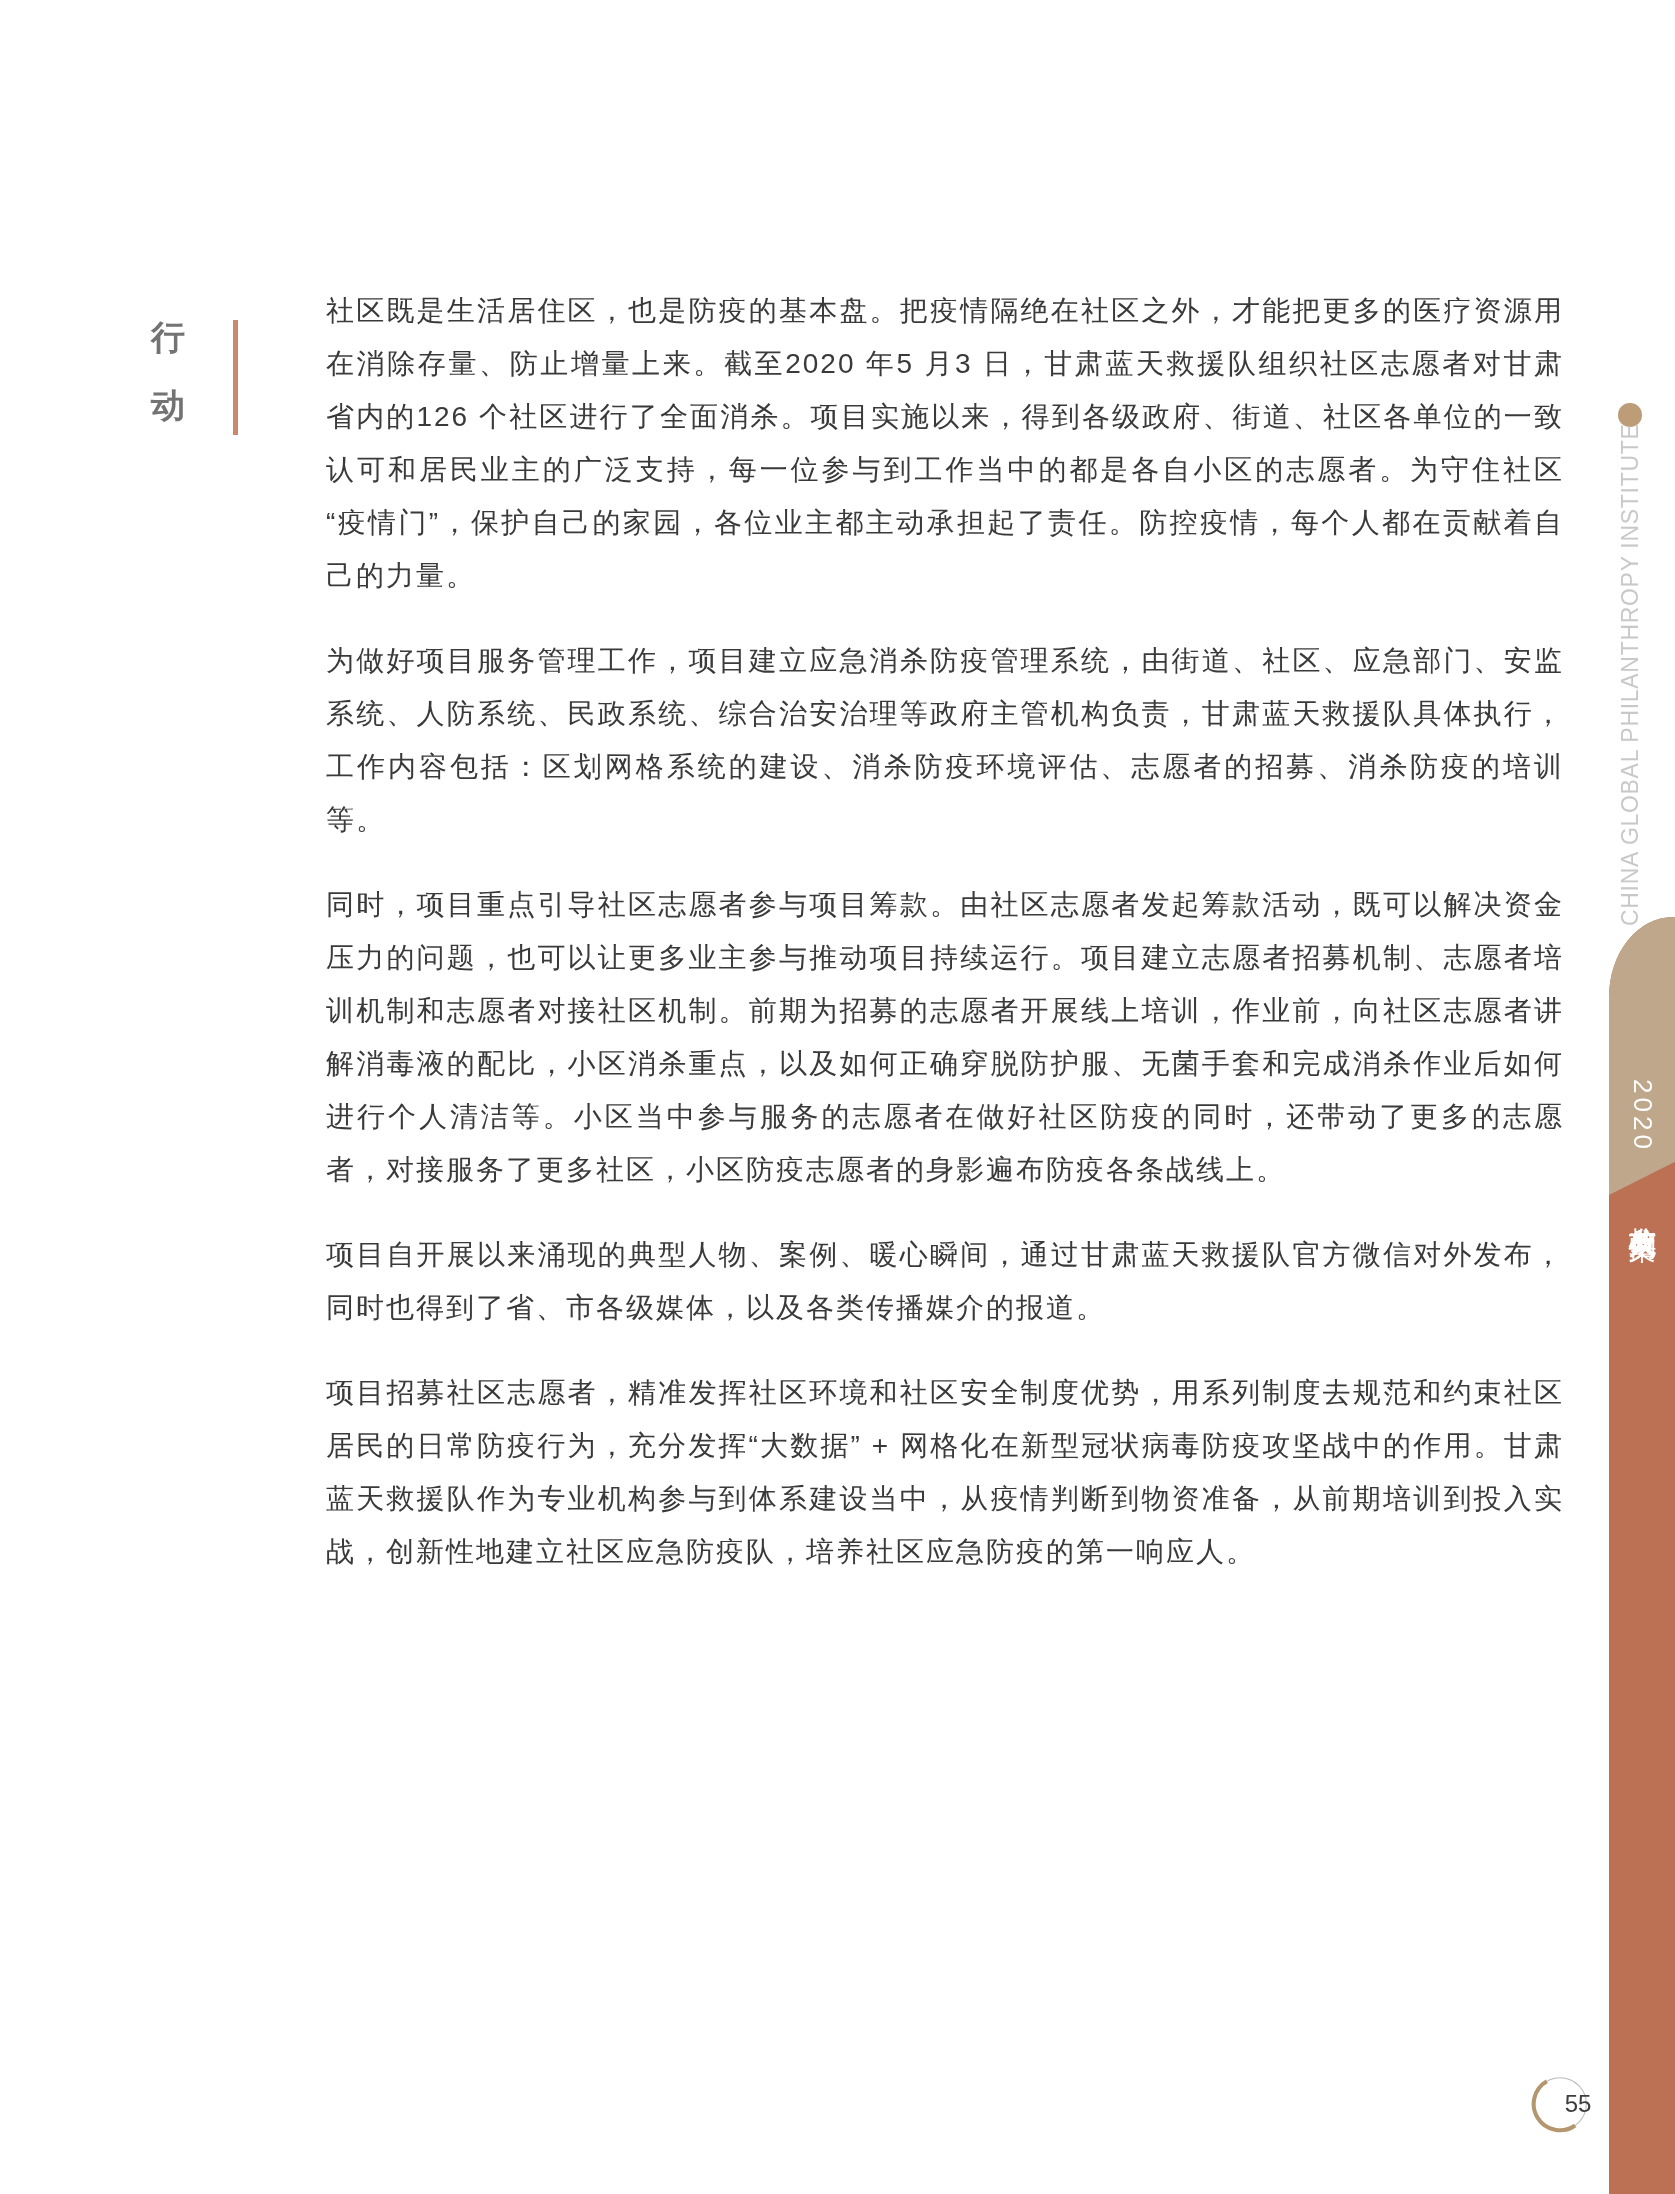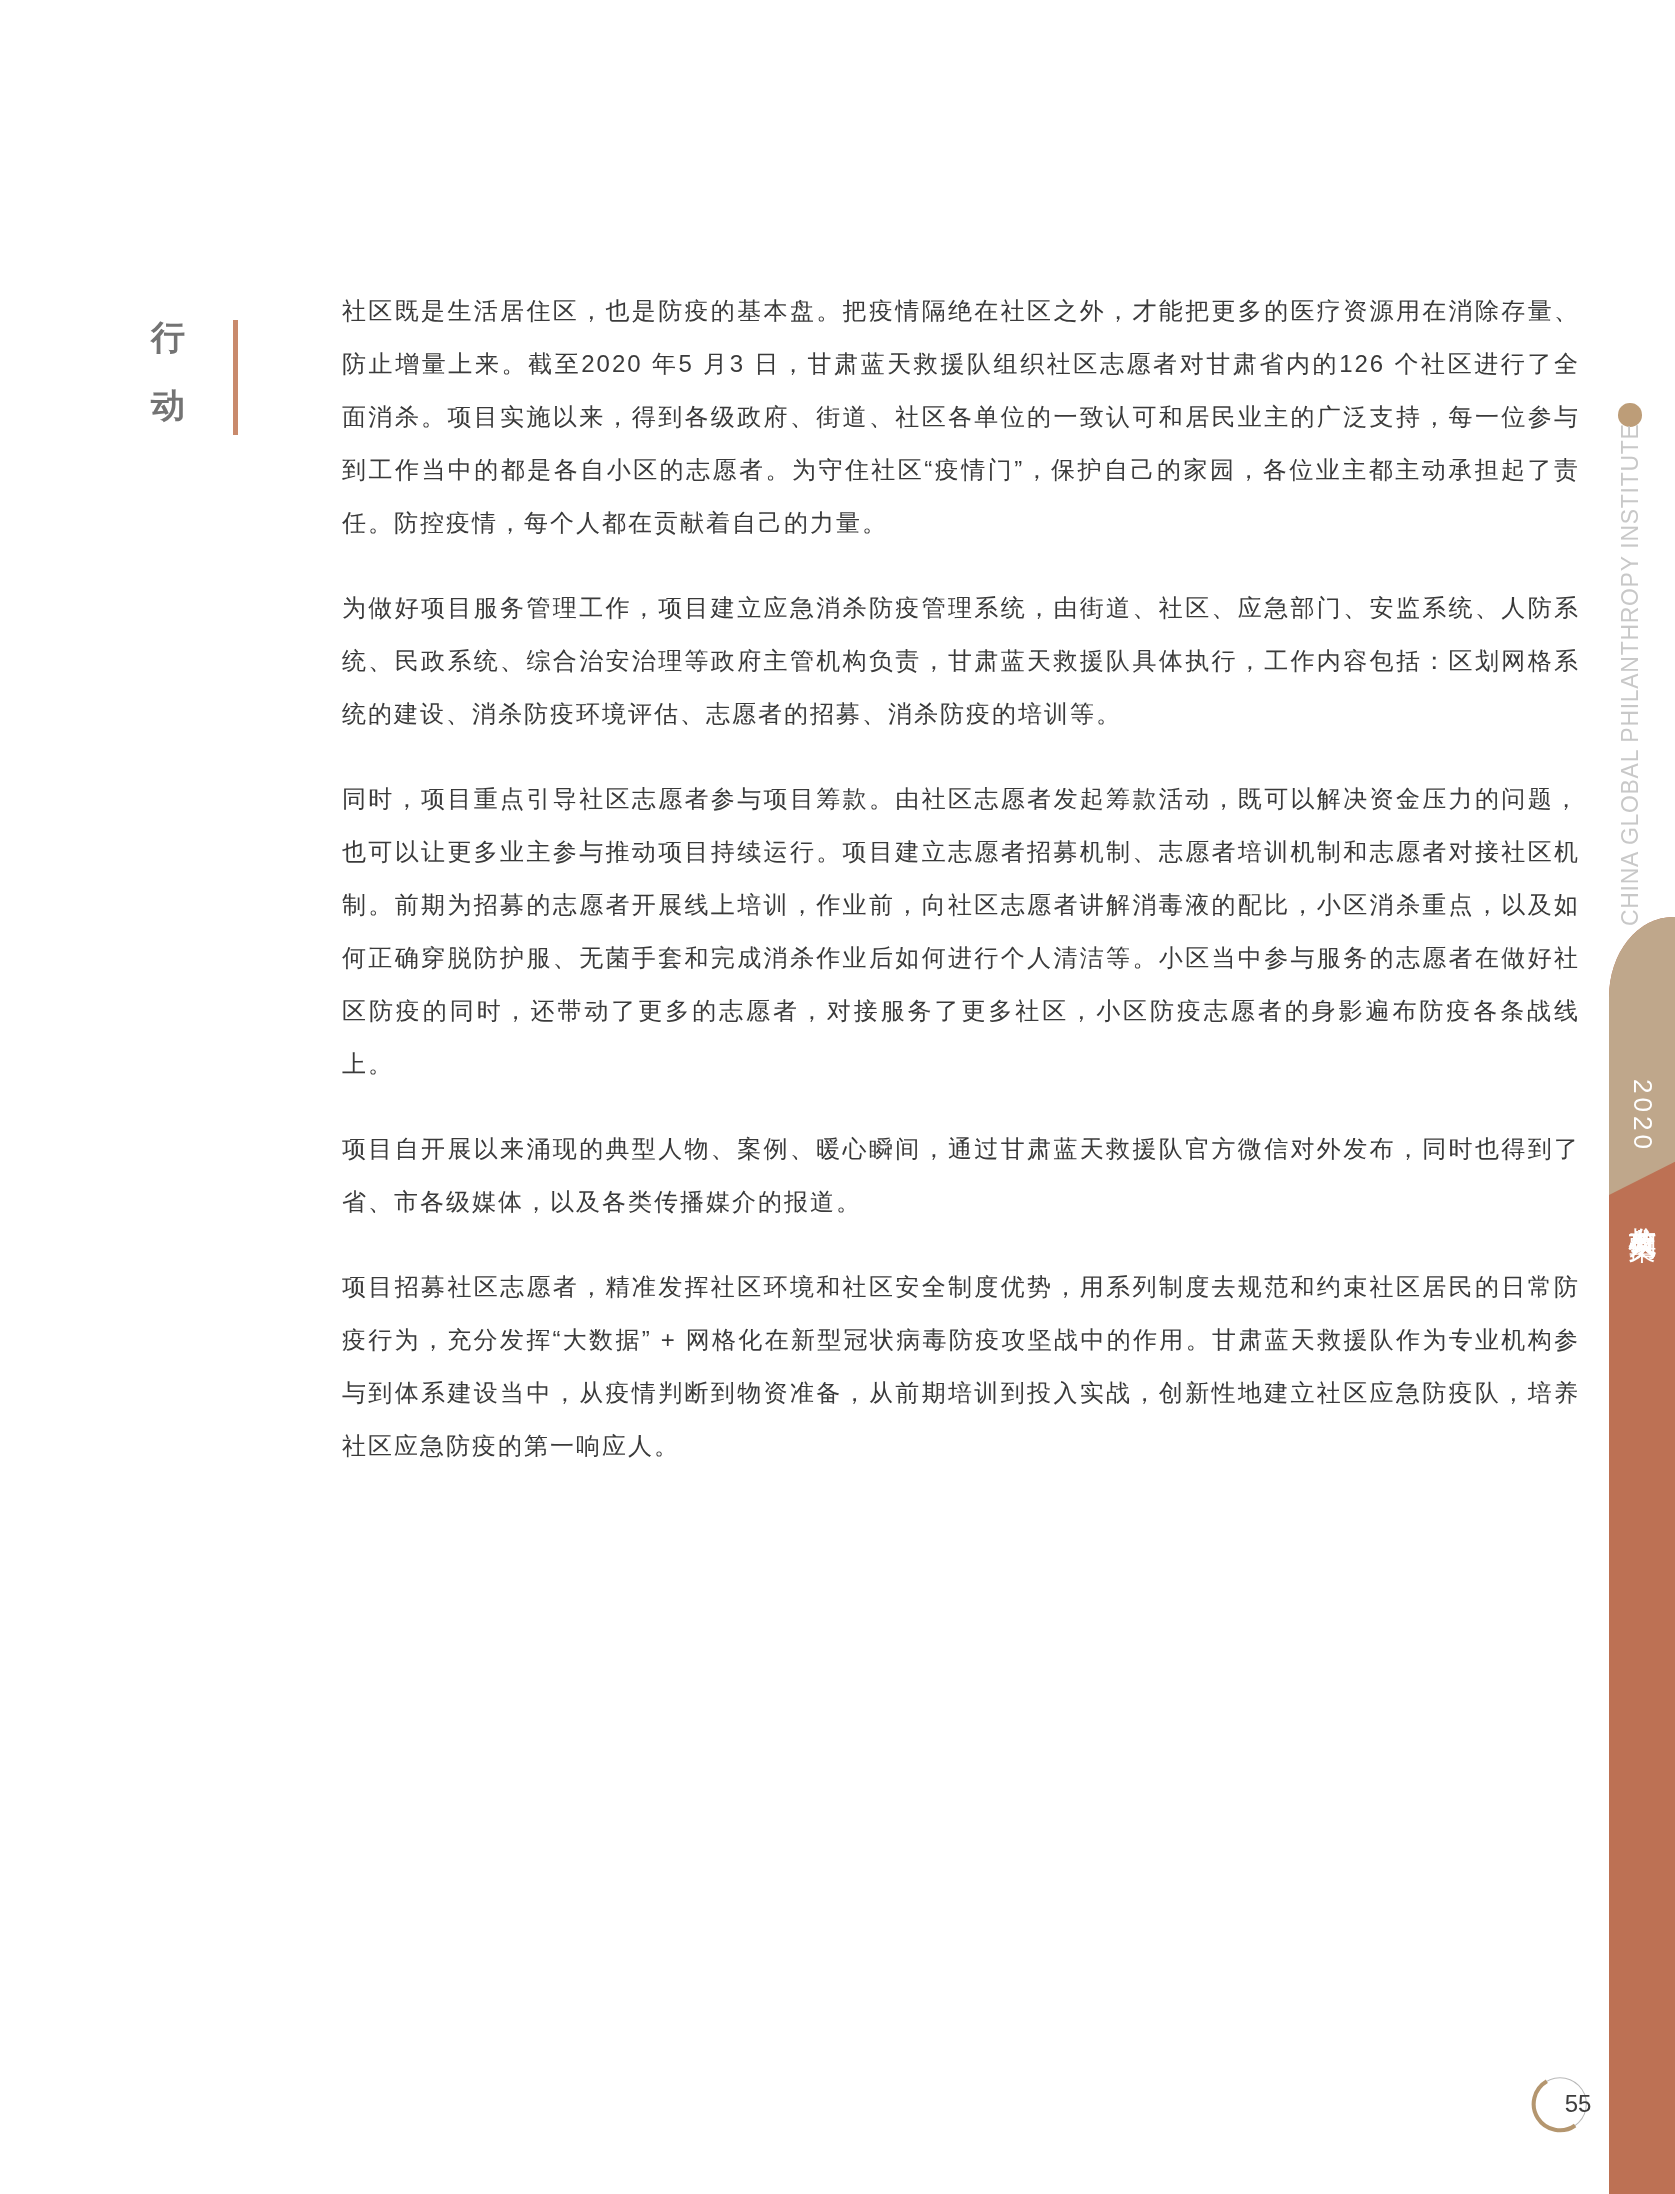--- a/index.html
+++ b/index.html
@@ -34,25 +34,24 @@
     background: #c98a6c;
   }
 
   
   .content {
     position: absolute;
     left: 326px;
     top: 284px;
     width: 1238px;
     color: #3a3a3a;
-    font-size: 24px;
+    font-size: 28px;
     line-height: 53px;
     letter-spacing: 2px;
     text-align: justify;
-    margin-left: 16px;
   }
   .content p { margin: 0 0 32px 0; }
   .content p:last-child { margin-bottom: 0; }
 
   
   .accent-dot {
     position: absolute;
     left: 1618px;
     top: 403px;
     width: 23.6px;

